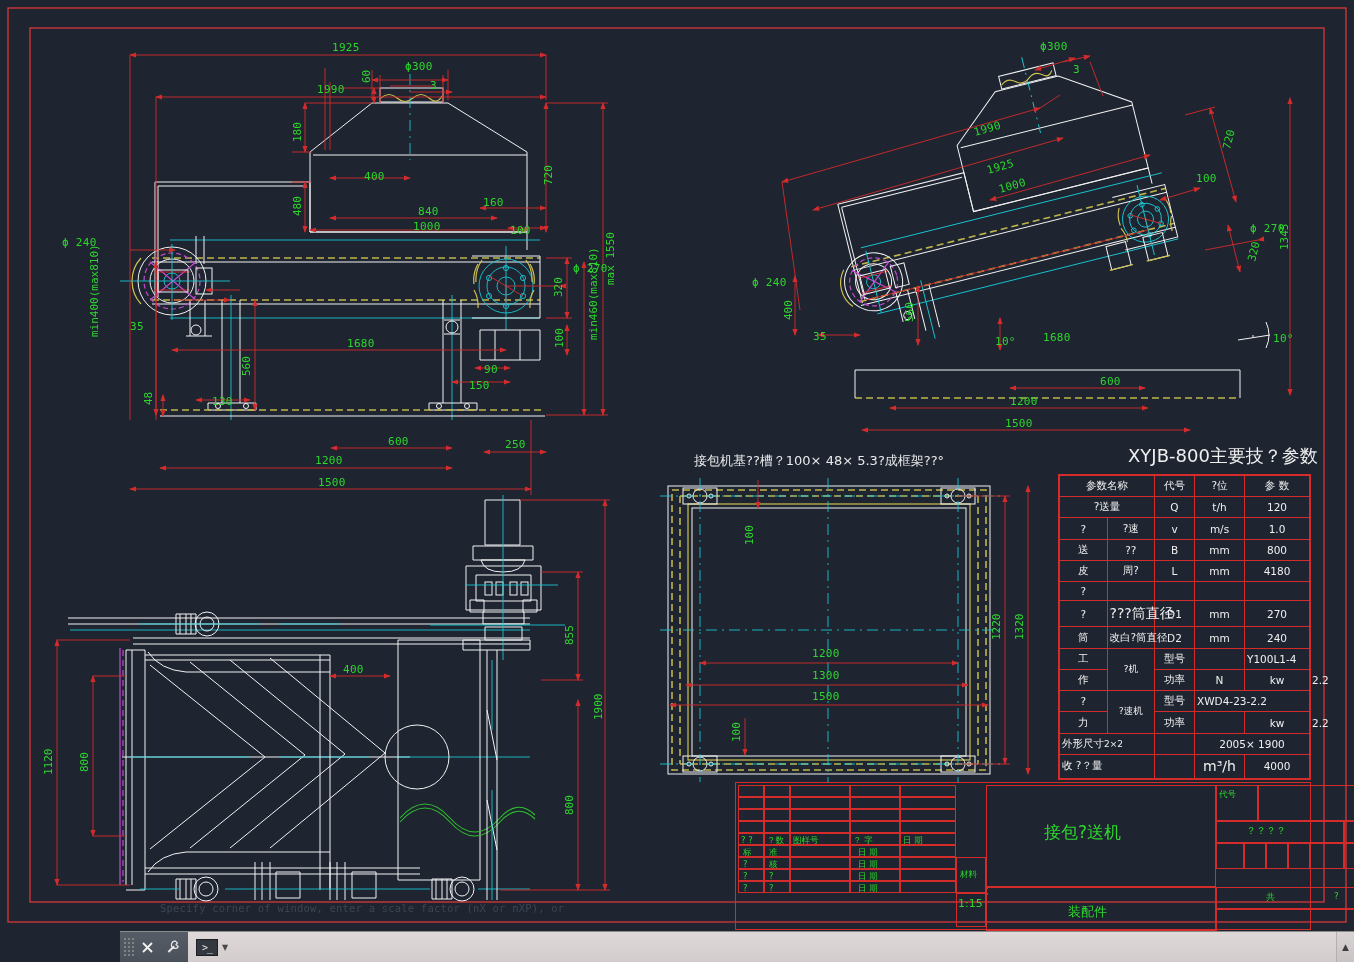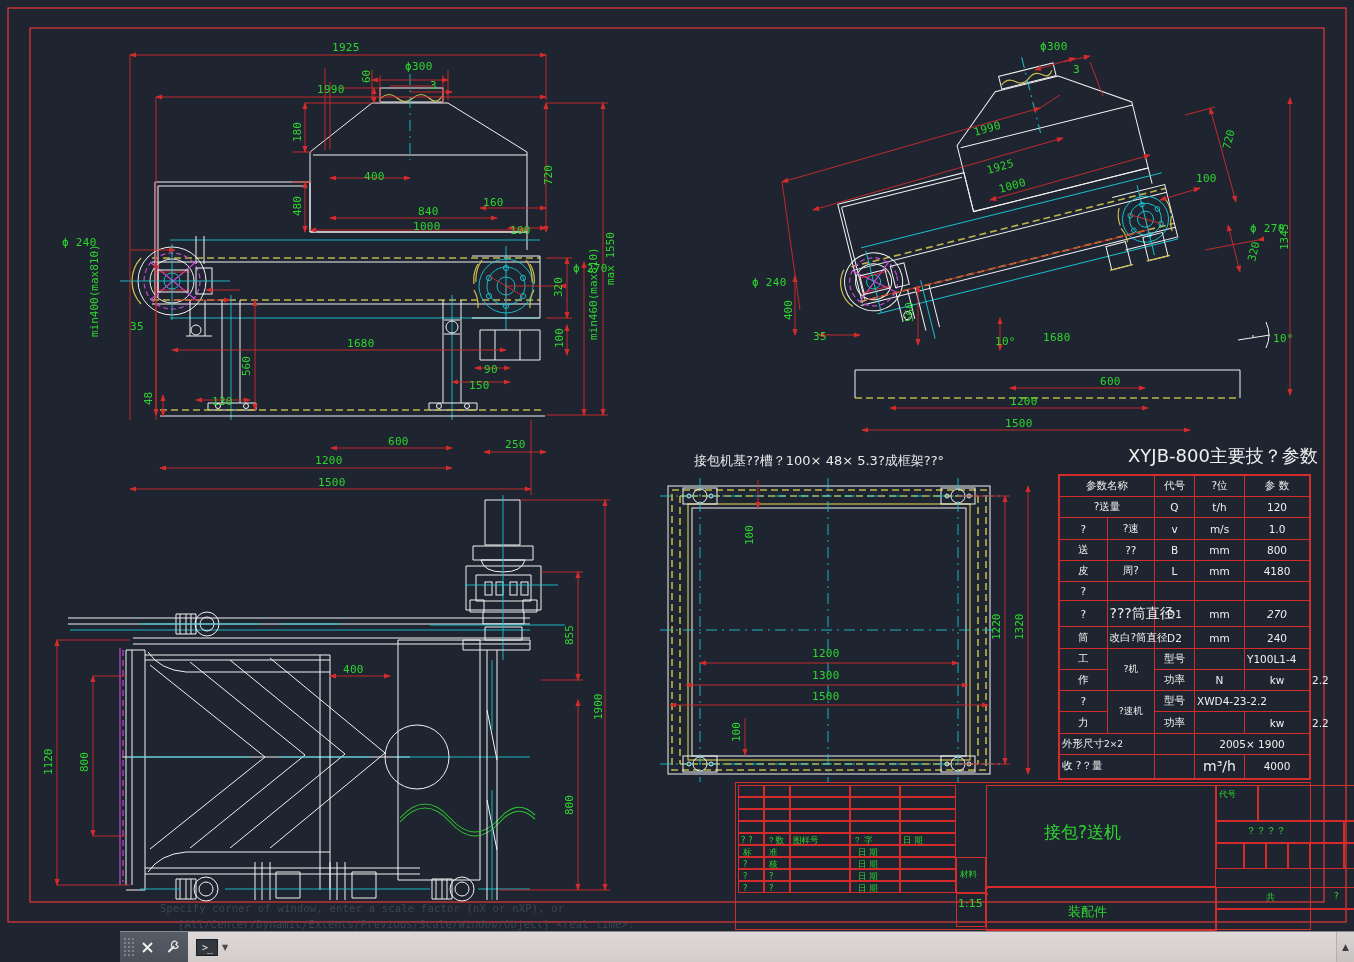--- a/index.html
+++ b/index.html
@@ -610,21 +610,21 @@
               <td style="border: 1px solid rgb(212, 43, 43); text-align: center; padding: 0px 2px; white-space: nowrap; font-size: 10.5px;"></td>
               <td style="border: 1px solid rgb(212, 43, 43); text-align: center; padding: 0px 2px; white-space: nowrap; font-size: 10.5px;"></td>
               <td style="border: 1px solid rgb(212, 43, 43); text-align: center; padding: 0px 2px; white-space: nowrap; font-size: 10.5px;"></td>
               <td style="border: 1px solid rgb(212, 43, 43); text-align: center; padding: 0px 2px; white-space: nowrap; font-size: 10.5px;"></td>
             </tr>
             <tr>
               <td style="border: 1px solid rgb(212, 43, 43); text-align: center; padding: 0px 2px; white-space: nowrap; font-size: 10.5px; width: 9%;">?</td>
               <td style="border: 1px solid rgb(212, 43, 43); text-align: center; padding: 0px 2px; white-space: nowrap; font-size: 14px;">???筒直径</td>
               <td style="border: 1px solid rgb(212, 43, 43); text-align: center; padding: 0px 2px; white-space: nowrap; font-size: 10.5px;">D1</td>
               <td style="border: 1px solid rgb(212, 43, 43); text-align: center; padding: 0px 2px; white-space: nowrap; font-size: 10.5px;">mm</td>
-              <td style="border: 1px solid rgb(212, 43, 43); text-align: center; padding: 0px 2px; white-space: nowrap; font-size: 10.5px; font-style: italic;">270</td>
+              <td style="border: 1px solid rgb(212, 43, 43); text-align: center; padding: 0px 2px; white-space: nowrap; font-size: 10.5px;">270</td>
             </tr>
             <tr>
               <td style="border: 1px solid rgb(212, 43, 43); text-align: center; padding: 0px 2px; white-space: nowrap; font-size: 10.5px; width: 9%;">筒</td>
               <td style="border: 1px solid rgb(212, 43, 43); text-align: center; padding: 0px 2px; white-space: nowrap; font-size: 10.5px;">改白?筒直径</td>
               <td style="border: 1px solid rgb(212, 43, 43); text-align: center; padding: 0px 2px; white-space: nowrap; font-size: 10.5px;">D2</td>
               <td style="border: 1px solid rgb(212, 43, 43); text-align: center; padding: 0px 2px; white-space: nowrap; font-size: 10.5px;">mm</td>
               <td style="border: 1px solid rgb(212, 43, 43); text-align: center; padding: 0px 2px; white-space: nowrap; font-size: 10.5px;">240</td>
             </tr>
             <tr>
               <td style="border: 1px solid rgb(212, 43, 43); text-align: center; padding: 0px 2px; white-space: nowrap; font-size: 10.5px; width: 9%;">工</td>
@@ -756,21 +756,20 @@
           <div style="position: absolute; left: 250px; top: 110px; width: 0.0001px; height: 0.0001px; border: 1px solid rgb(212, 43, 43); box-sizing: border-box;"></div>
           <div style="position: absolute; left: 250px; top: 104px; width: 0.0001px; height: 0.0001px; border: 1px solid rgb(212, 43, 43); box-sizing: border-box;"></div>
           <div style="position: absolute; left: 480px; top: 104px; width: 262px; height: 22px; border: 1px solid rgb(212, 43, 43); box-sizing: border-box;"></div>
           <div style="position: absolute; left: 530px; top: 108px; color: rgb(46, 214, 46); font-family: &quot;DejaVu Sans&quot;, sans-serif; font-size: 9px; white-space: nowrap;">共</div>
           <div style="position: absolute; left: 598px; top: 108px; color: rgb(46, 214, 46); font-family: &quot;DejaVu Sans&quot;, sans-serif; font-size: 9px; white-space: nowrap;">?</div>
           <div style="position: absolute; left: 480px; top: 126px; width: 262px; height: 24px; border: 1px solid rgb(212, 43, 43); box-sizing: border-box;"></div>
         </div>
   </div>
 
   <div class="histline" style="left:160px; top:902px;">Specify corner of window, enter a scale factor (nX or nXP), or</div>
-  <div class="histline" style="left:178px; top:918px;">[All/Center/Dynamic/Extents/Previous/Scale/Window/Object] &lt;real time&gt;:</div>
   </div>
 
   <div id="cmdbar">
     <div class="left">
       <div class="grip"></div>
       <div class="icbtn">
         <svg width="11" height="11" viewBox="0 0 11 11">
           <path d="M1,1 L10,10 M10,1 L1,10" stroke="#f2f2f2" stroke-width="1.8" fill="none"></path>
         </svg>
       </div>

